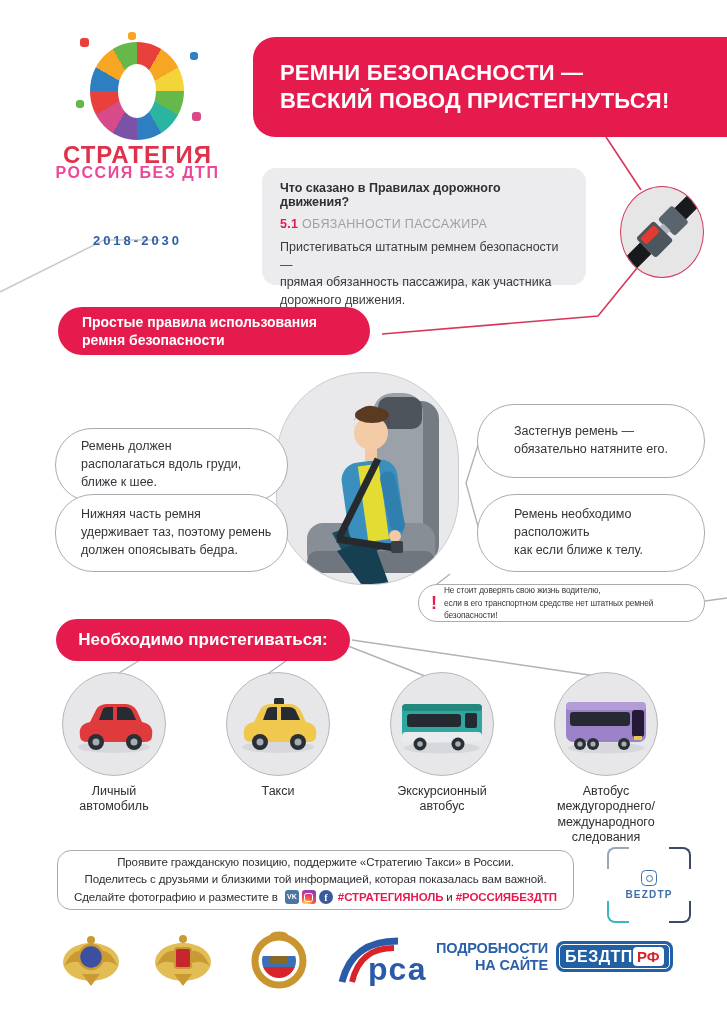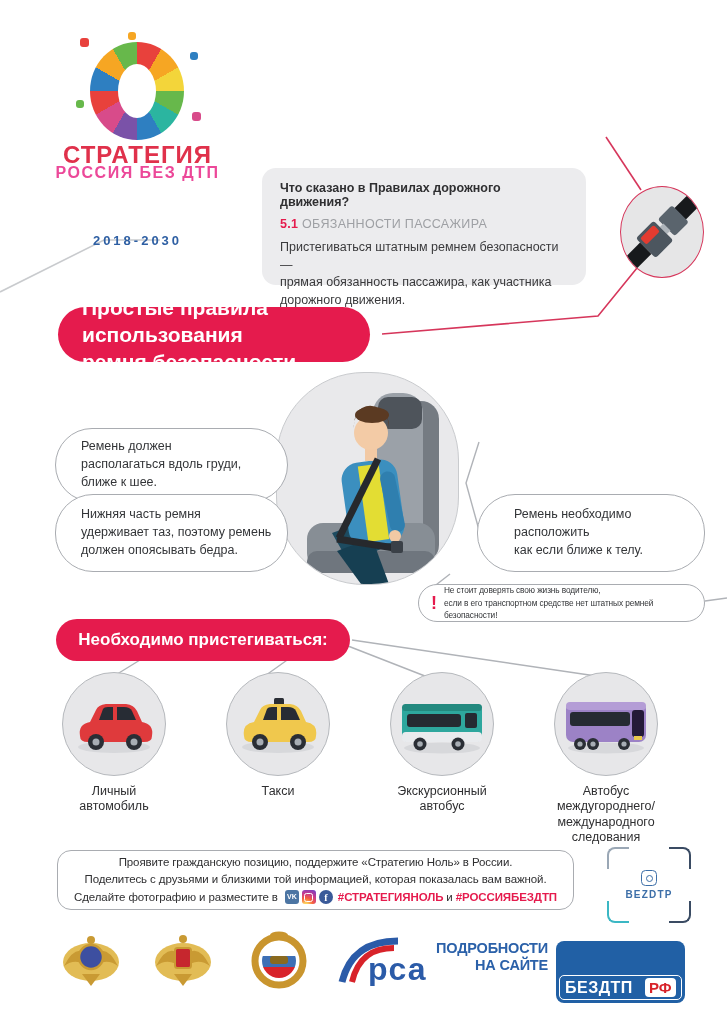--- a/index.html
+++ b/index.html
@@ -45,22 +45,22 @@
   .clause-num{color:var(--crimson);font-weight:bold;}
   .clause-title{color:#9EA0A4;}
   .rules-body{margin-top:8px;font-size:12.5px;line-height:1.4;color:#3A3A3C;white-space:pre-line;}
 
   
   .buckle-circle{left:620px;top:186px;width:82px;height:90px;border-radius:50%;background:#E6E6E7;
                  border:1.8px solid #D6365B;display:flex;align-items:center;justify-content:center;overflow:hidden;}
 
   
   .pill{background:var(--crimson);color:#fff;font-weight:bold;display:flex;align-items:center;}
-  .section1{left:58px;top:307px;width:312px;height:55px;border-radius:28px;padding-left:24px;
-            font-size:21px;line-height:1.3;white-space:pre-line;box-sizing:border-box;}
+  .section1{left:58px;top:307px;width:312px;height:48px;border-radius:28px;padding-left:24px;
+            font-size:14px;line-height:1.3;white-space:pre-line;box-sizing:border-box;}
   .section2{left:56px;top:619px;width:294px;height:42px;border-radius:21px;justify-content:center;
             font-size:17px;}
 
   
   .blob{left:276px;top:372px;width:181px;height:211px;background:#E9E9EB;border:1.5px solid #C9CBCE;
         border-radius:88px;overflow:hidden;}
 
   
   .bubble{background:#fff;border:1.5px solid #A9ACB1;border-radius:38px;display:flex;align-items:center;
           font-size:12.5px;line-height:1.42;color:var(--ink);white-space:pre-line;box-sizing:border-box;}
@@ -111,21 +111,21 @@
   .nt-lens{width:5px;height:5px;border:1.5px solid #3D6FA8;border-radius:50%;}
   .nt-handle{font-size:10px;font-weight:bold;color:#3D6FA8;letter-spacing:1.2px;}
 
   
   .emblem{position:absolute;top:928px;width:62px;height:62px;}
   .e1{left:60px;} .e2{left:152px;} .e3{left:248px;}
   .rsa{left:332px;top:934px;width:118px;height:52px;}
   .details{left:424px;top:940px;width:124px;text-align:right;font-size:14.5px;font-weight:bold;
            color:var(--blue);line-height:1.2;white-space:pre-line;letter-spacing:-.2px;}
   .site-badge{left:556px;top:941px;background:#2160A5;border-radius:8px;padding:3px;display:flex;}
-  .badge-inner{border:1.5px solid #fff;border-radius:5px;display:flex;align-items:center;padding:2px 5px;gap:12px;margin-top:31px;}
+  .badge-inner{border:1.5px solid #fff;border-radius:5px;display:flex;align-items:center;padding:2px 5px;gap:0;}
   .badge-name{color:#fff;font-weight:bold;font-size:16px;letter-spacing:.5px;}
   .badge-rf{background:#fff;color:#D8232A;font-weight:bold;font-size:15px;border-radius:4px;padding:1px 4px;}
 </style>
 </head>
 <body>
 
 <div class="poster">
 
   <svg class="lines" viewBox="0 0 727 1024">
     <path d="M0,292 L104,240 L160,240" stroke="#C9CBCE" stroke-width="1.6" fill="none"></path>
@@ -134,20 +134,24 @@
     <path d="M286,442 L298,483 L286,530" stroke="#B0B3B8" stroke-width="1.4" fill="none"></path>
     <path d="M479,442 L466,483 L479,530" stroke="#B0B3B8" stroke-width="1.4" fill="none"></path>
     <path d="M450,574 L432,588" stroke="#B0B3B8" stroke-width="1.4" fill="none"></path>
     <path d="M705,601 L727,598" stroke="#B0B3B8" stroke-width="1.4" fill="none"></path>
     <path d="M140,660 L114,676" stroke="#B0B3B8" stroke-width="1.4" fill="none"></path>
     <path d="M290,658 L262,678" stroke="#B0B3B8" stroke-width="1.4" fill="none"></path>
     <path d="M348,646 L430,678" stroke="#B0B3B8" stroke-width="1.4" fill="none"></path>
     <path d="M352,640 L596,676" stroke="#B0B3B8" stroke-width="1.4" fill="none"></path>
   </svg>
 
+  <div class="abs header-banner">
+    <div class="header-title">РЕМНИ БЕЗОПАСНОСТИ —
+ВЕСКИЙ ПОВОД ПРИСТЕГНУТЬСЯ!</div>
+  </div>
 
   <div class="abs logo">
     <div class="logo-zero">
       <div class="logo-hole"></div>
     </div>
     <span class="logo-dot" style="left:50px;top:8px;width:9px;height:9px;background:#e8413c;"></span>
     <span class="logo-dot" style="left:160px;top:22px;width:8px;height:8px;background:#2e7fc1;"></span>
     <span class="logo-dot" style="left:46px;top:70px;width:8px;height:8px;background:#67b84b;"></span>
     <span class="logo-dot" style="left:162px;top:82px;width:9px;height:9px;background:#d84b8a;"></span>
     <span class="logo-dot" style="left:98px;top:2px;width:8px;height:8px;background:#f6a623;"></span>
@@ -204,20 +208,22 @@
       <ellipse cx="95" cy="42" rx="17" ry="8" fill="#5B3A22"></ellipse>
       <line x1="101" y1="86" x2="62" y2="165" stroke="#26292D" stroke-width="7"></line>
       <line x1="60" y1="166" x2="124" y2="176" stroke="#26292D" stroke-width="7"></line>
       <rect x="114" y="168" width="12" height="12" rx="2" fill="#3A4047"></rect>
     </svg>
   </div>
 
   <div class="abs bubble tip1">Ремень должен
 располагаться вдоль груди,
 ближе к шее.</div>
+  <div class="abs bubble tip2">Застегнув ремень —
+обязательно натяните его.</div>
   <div class="abs bubble tip3">Нижняя часть ремня
 удерживает таз, поэтому ремень
 должен опоясывать бедра.</div>
   <div class="abs bubble tip4">Ремень необходимо
 расположить
 как если ближе к телу.</div>
 
   <div class="abs bubble warning">
     <span class="warn-mark">!</span>
     <span>Не стоит доверять свою жизнь водителю,
@@ -286,21 +292,21 @@
 автомобиль</div>
   <div class="vehicle-label vl2">Такси</div>
   <div class="vehicle-label vl3">Экскурсионный
 автобус</div>
   <div class="vehicle-label vl4">Автобус
 междугороднего/
 международного
 следования</div>
 
   <div class="abs cta">
-    <div>Проявите гражданскую позицию, поддержите «Стратегию Ноль»  в России.</div>
+    <div>Проявите гражданскую позицию, поддержите «Стратегию Такси»  в России.</div>
     <div>Поделитесь с друзьями и близкими той информацией, которая показалась вам важной.</div>
     <div class="cta-line3">
       <span>Сделайте фотографию и разместите в</span>
       <span class="icon-sq vk">VK</span>
       <span class="icon-sq ig">
           <span class="ig-cam"></span>
         </span>
       <span class="icon-sq fb">f</span>
       <span class="hashtag">#СТРАТЕГИЯНОЛЬ</span>
       <span>и</span>

